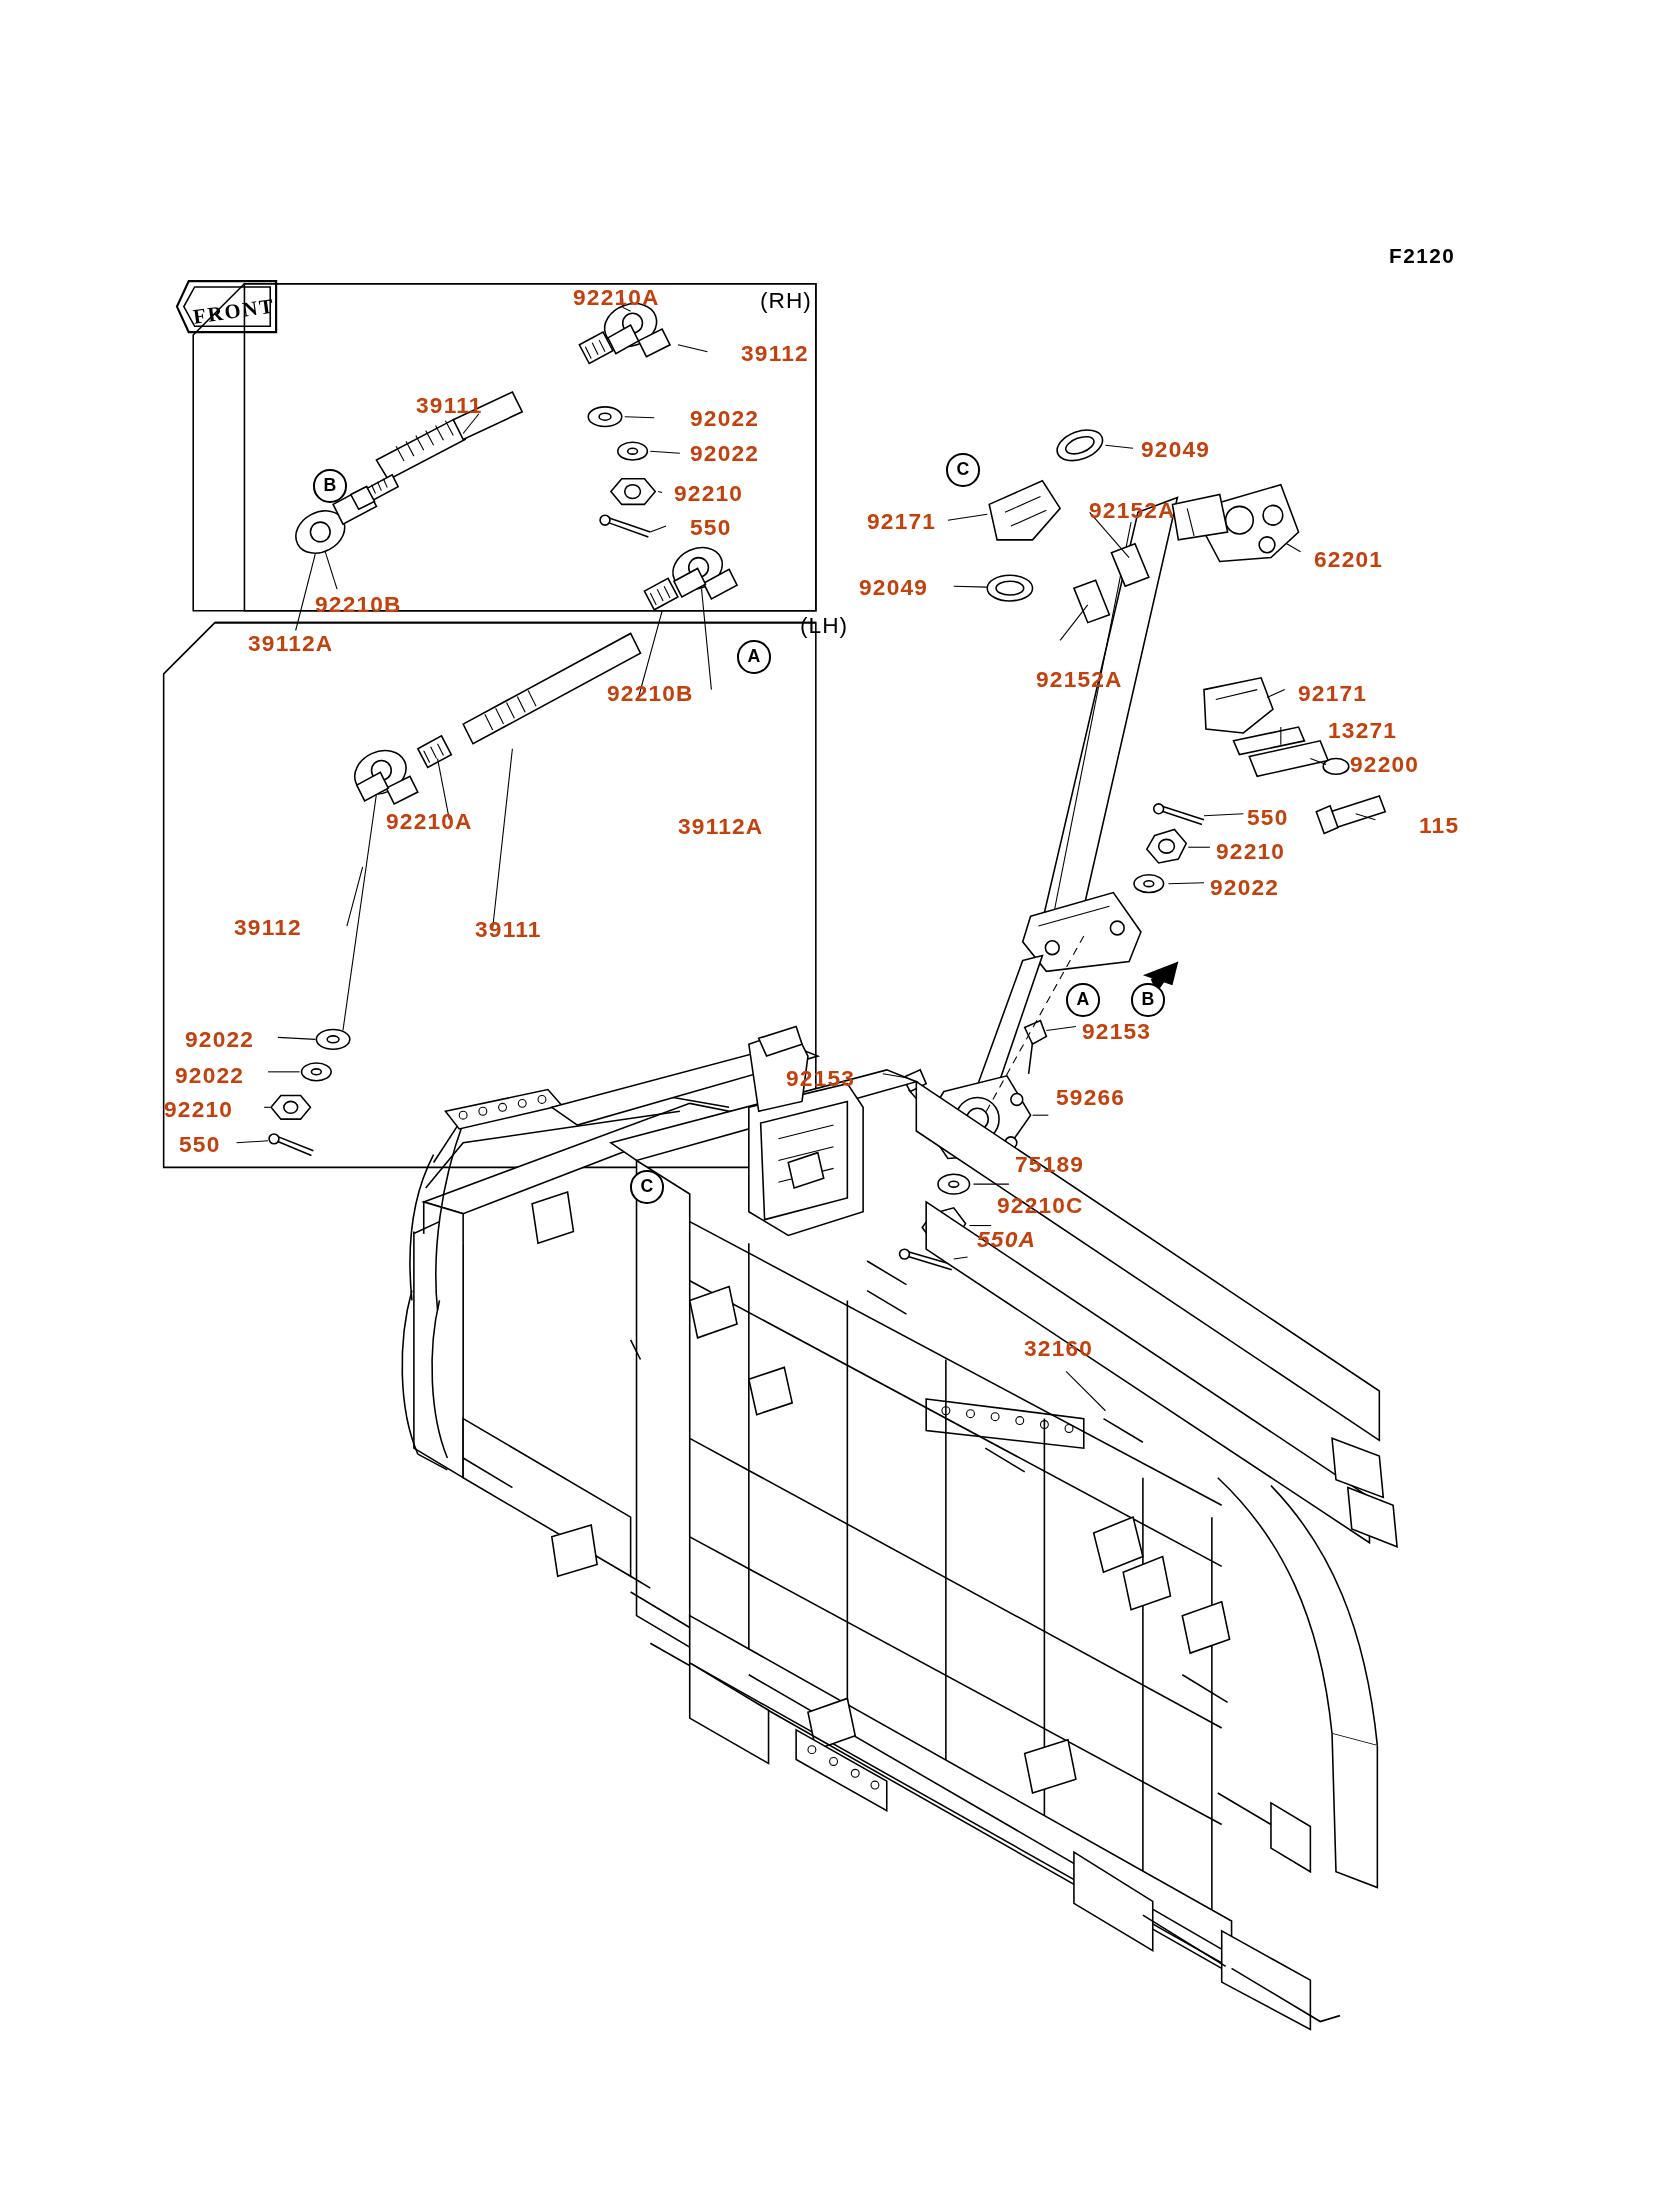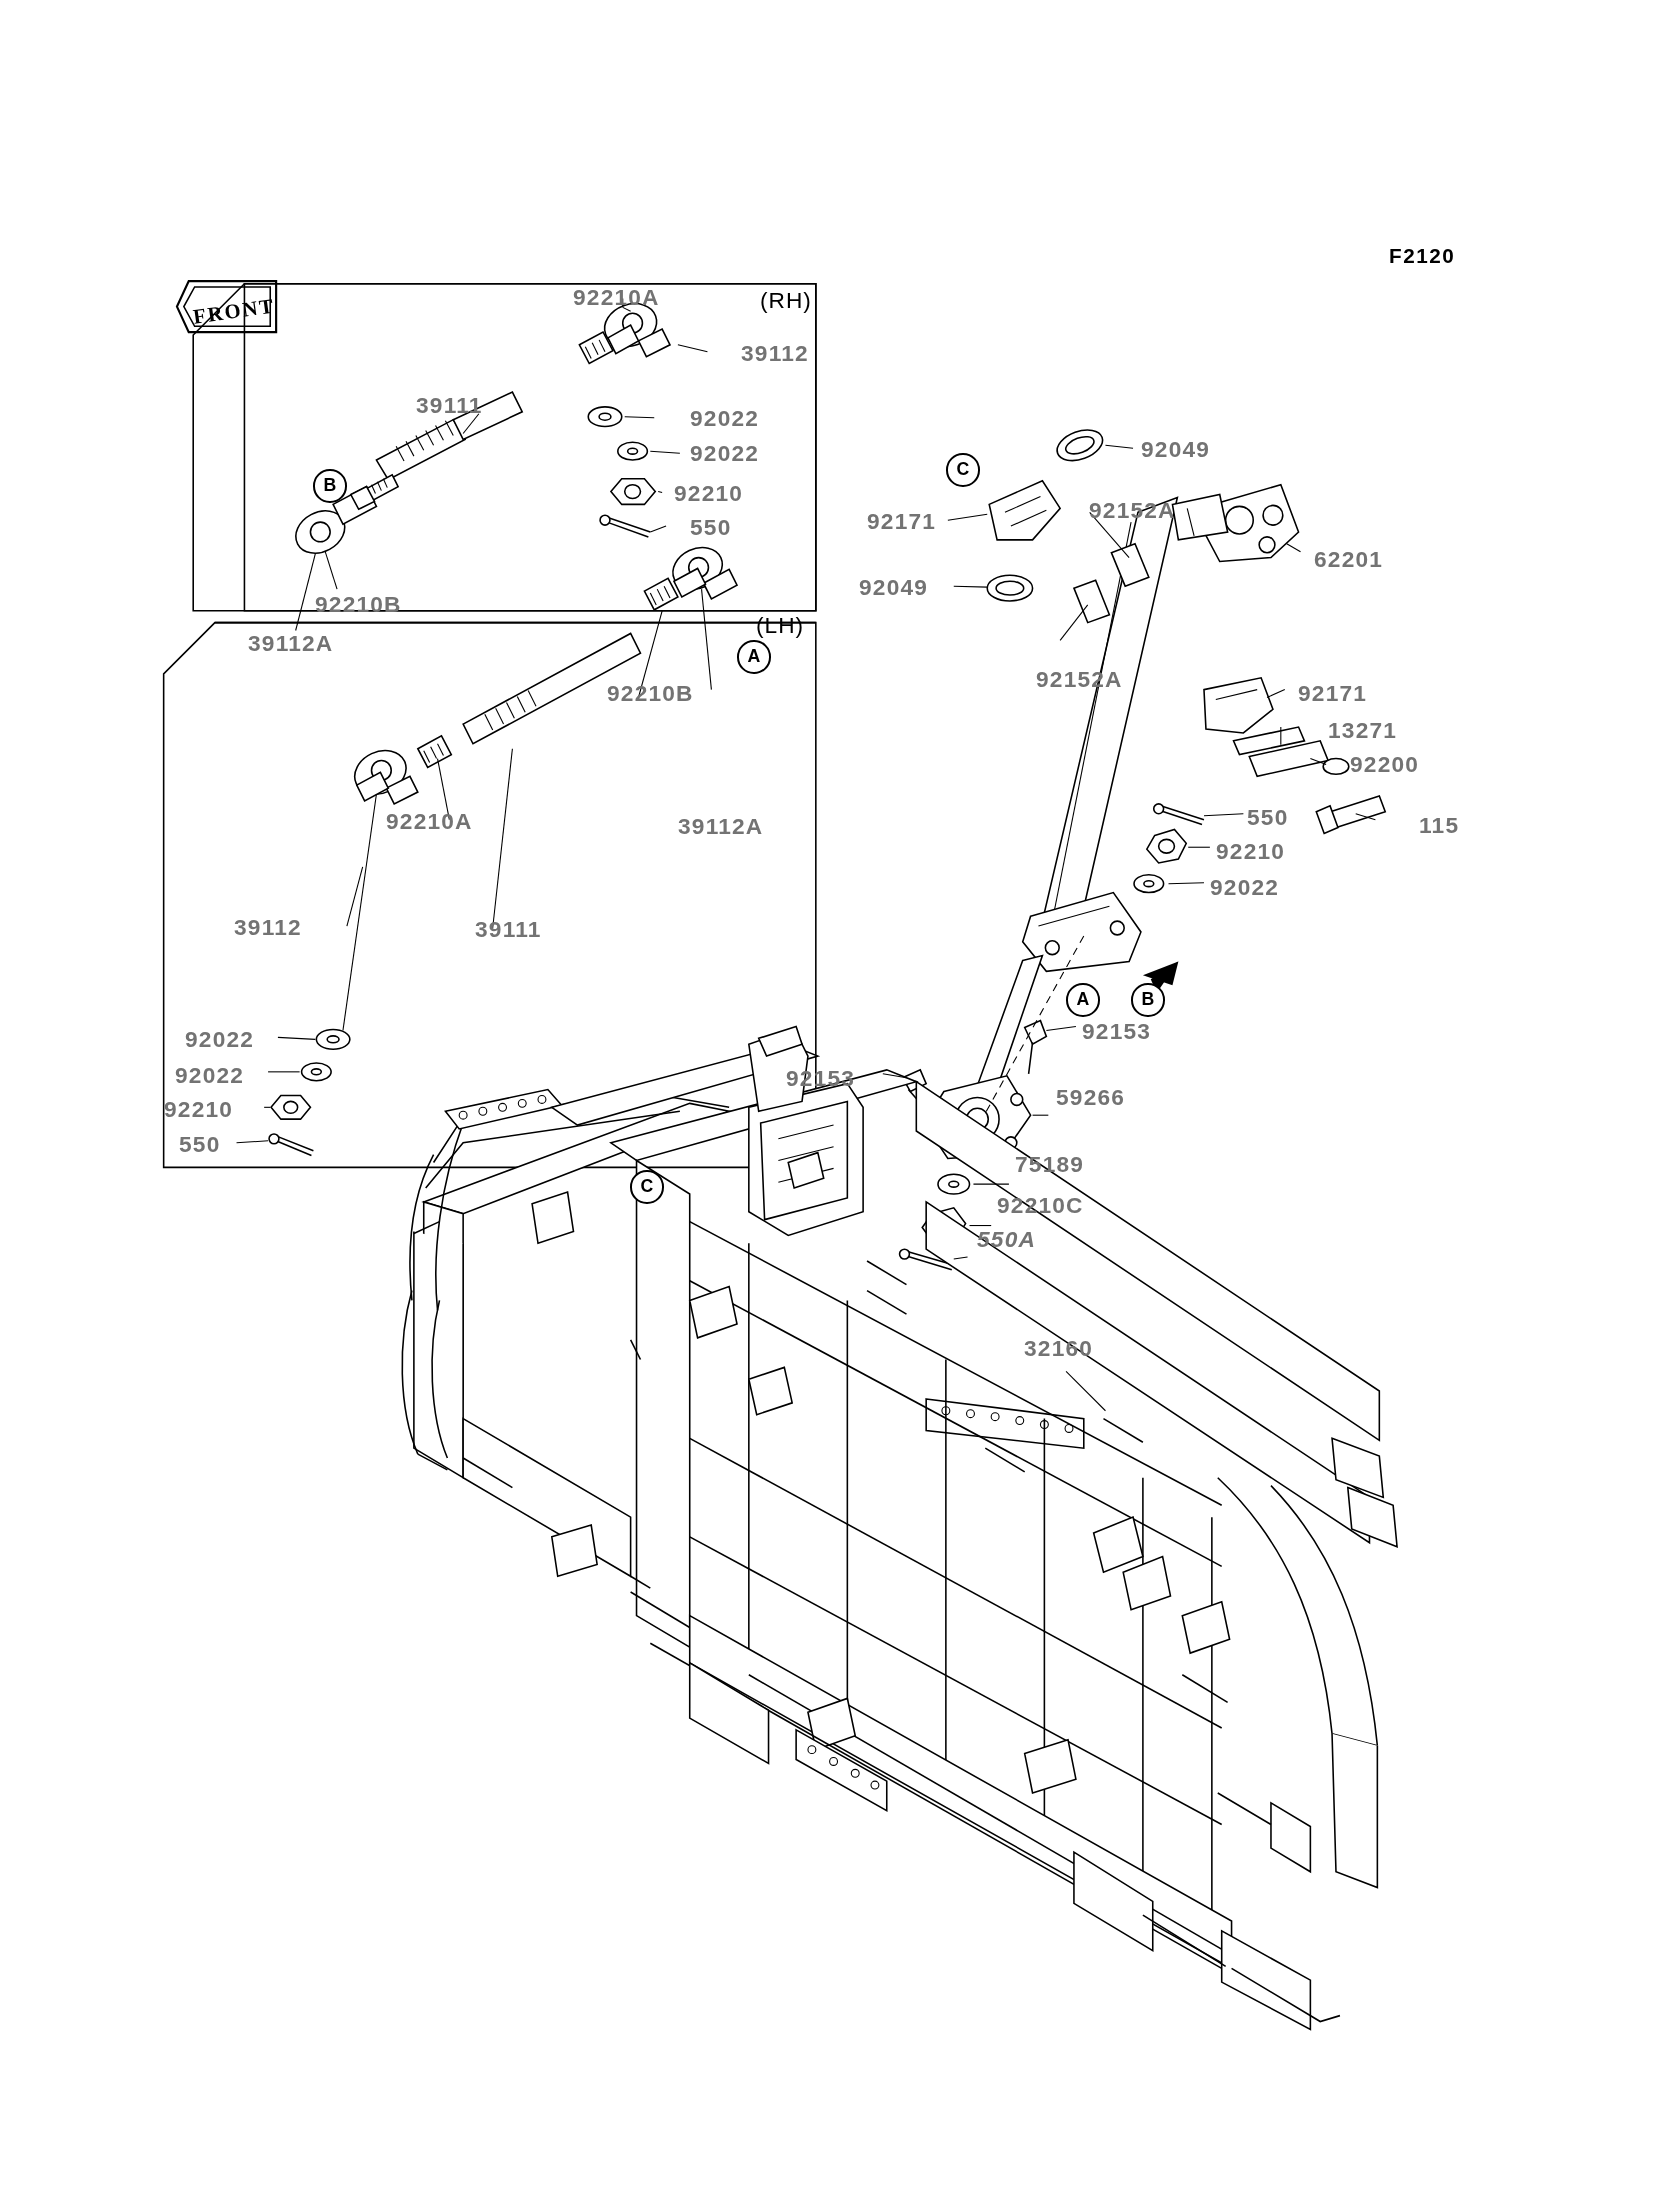--- a/index.html
+++ b/index.html
@@ -21,21 +21,21 @@
     width: 1653px;
     height: 2190px;
   }
   .label {
     position: absolute;
     font-family: "Liberation Sans", sans-serif;
     font-size: 22.7px;
     font-weight: bold;
     letter-spacing: 1.2px;
     white-space: nowrap;
-    color: #737373;
+    color: #c2410c;
   }
   .sheetcode {
     position: absolute;
     font-size: 20.7px;
     font-weight: bold;
     letter-spacing: 1.5px;
   }
   .circ {
     position: absolute;
     width: 29.6px; height: 29.6px;
@@ -426,21 +426,21 @@
       <line x1="1024" y1="1202" x2="988" y2="1202"></line>
       <line x1="1006" y1="1244" x2="984" y2="1244"></line>
       <line x1="982" y1="1276" x2="968" y2="1278"></line>
 
       <line x1="1082" y1="1392" x2="1122" y2="1432"></line>
     </g>
 
   </svg>
 
   <div class="grp" style="left:760px; top:287px;">(RH)</div>
-  <div class="grp" style="left:756px; top:612px;">(LH)</div>
+  <div class="grp" style="left:800px; top:612px;">(LH)</div>
 
   <div class="circ" style="left:313px; top:469px;">B</div>
   <div class="circ" style="left:737px; top:640px;">A</div>
   <div class="circ" style="left:946px; top:453px;">C</div>
   <div class="circ" style="left:1066px; top:983px;">A</div>
   <div class="circ" style="left:1131px; top:983px;">B</div>
   <div class="circ" style="left:630px; top:1170px;">C</div>
 
   <div class="label" style="left:573px; top:284px;">92210A</div>
   <div class="label" style="left:741px; top:340px;">39112</div>

